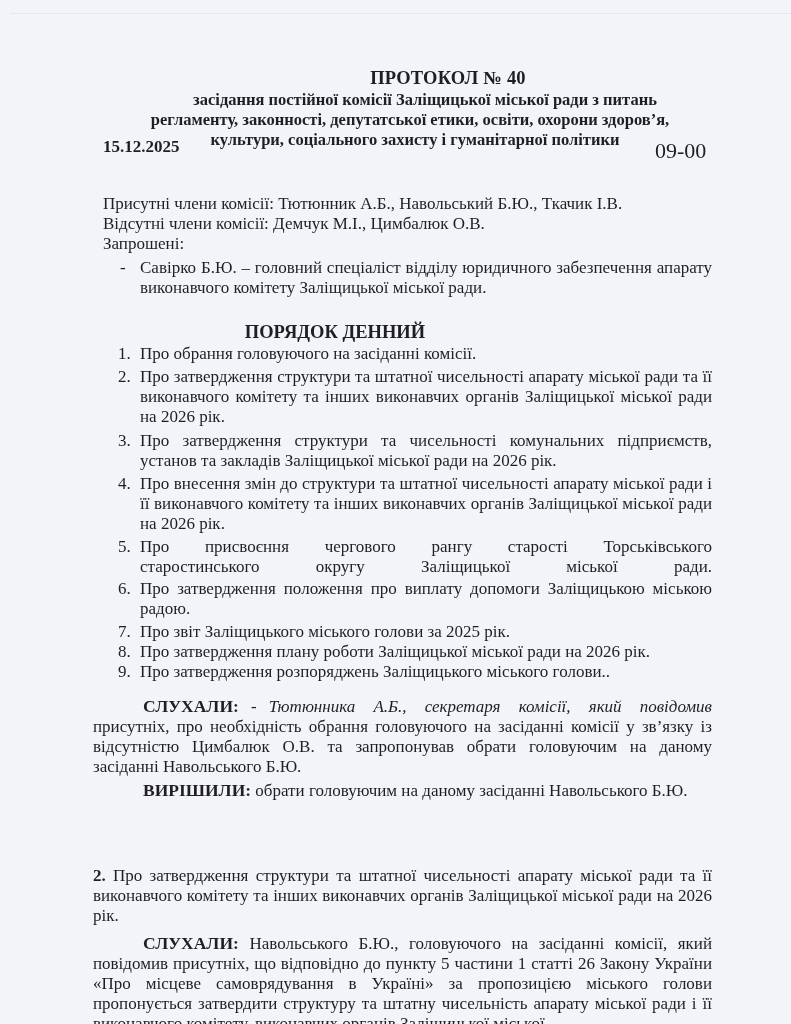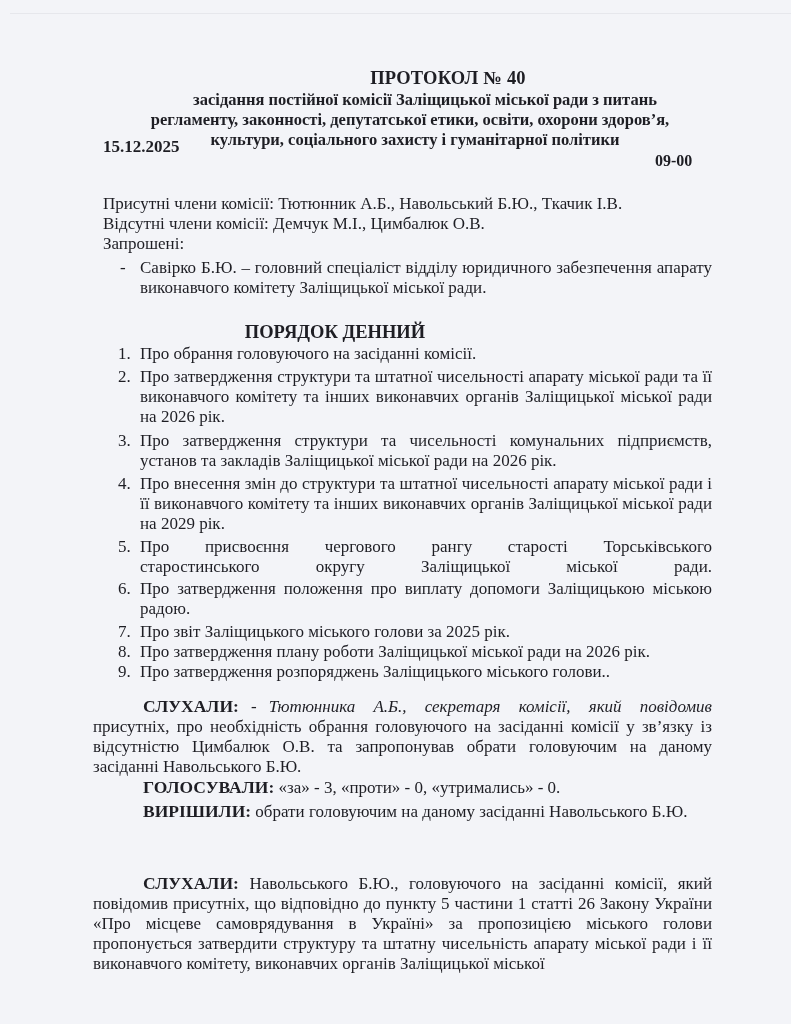--- a/index.html
+++ b/index.html
@@ -12,21 +12,21 @@
   }
   .topline { position: absolute; left: 10px; right: 0; top: 13px; height: 1px; background: #e6e7ec; }
   .page { position: absolute; left: 0; top: 0; width: 791px; }
   .h-title { position: absolute; left: 0; width: 791px; text-align: center; top: 68px;
     font-weight: bold; font-size: 18.5px; letter-spacing: 0.2px; padding-left: 105px; box-sizing: border-box; }
   .h-sub { position: absolute; left: 100px; width: 620px; text-align: center; font-weight: bold; font-size: 16.5px; line-height: 20px; }
   .h-sub.l1 { top: 90px; padding-left: 30px; box-sizing: border-box; }
   .h-sub.l2 { top: 110px; }
   .h-sub.l3 { top: 130px; padding-left: 10px; box-sizing: border-box;}
   .date { position: absolute; left: 103px; top: 137px; font-weight: bold; font-size: 17px; }
-  .time { position: absolute; left: 655px; top: 152px; font-weight: bold; font-size: 16px; }
+  .time { position: absolute; left: 655px; top: 138px; font-weight: normal; font-size: 22px; }
 
   .line { position: absolute; font-size: 17px; line-height: 20px; white-space: nowrap; }
   .just { position: absolute; font-size: 17px; line-height: 20px; text-align: justify; text-align-last: left; }
 
   .agenda-title { position: absolute; left: 0; width: 630px; text-align: center; top: 322px;
     font-weight: bold; font-size: 18.5px; padding-left: 40px; box-sizing: border-box; }
 
   .ag { position: absolute; left: 118px; width: 594px; font-size: 17px; line-height: 20px; }
   .ag .num { position: absolute; left: 0; top: 0; }
   .ag .txt { margin-left: 22px; text-align: justify; }
@@ -67,21 +67,21 @@
   <div class="ag" style="top:367px;">
     <span class="num">2.</span>
     <div class="txt">Про затвердження структури та штатної чисельності апарату міської ради та її виконавчого комітету та інших виконавчих органів Заліщицької міської ради на 2026 рік.</div>
   </div>
   <div class="ag" style="top:431px;">
     <span class="num">3.</span>
     <div class="txt">Про затвердження структури та чисельності комунальних підприємств, установ та закладів Заліщицької міської ради на 2026 рік.</div>
   </div>
   <div class="ag" style="top:474px;">
     <span class="num">4.</span>
-    <div class="txt">Про внесення змін до структури та штатної чисельності апарату міської ради і її виконавчого комітету та інших виконавчих органів Заліщицької міської ради на 2029 рік.</div>
+    <div class="txt">Про внесення змін до структури та штатної чисельності апарату міської ради і її виконавчого комітету та інших виконавчих органів Заліщицької міської ради на 2026 рік.</div>
   </div>
   <div class="ag" style="top:537px;">
     <span class="num">5.</span>
     <div class="txt wide" style="word-spacing:22px;">Про присвоєння чергового рангу старості Торськівського старостинського округу Заліщицької міської ради.</div>
   </div>
   <div class="ag" style="top:579px;">
     <span class="num">6.</span>
     <div class="txt">Про затвердження положення про виплату допомоги Заліщицькою міською радою.</div>
   </div>
   <div class="ag" style="top:622px;">
@@ -96,30 +96,30 @@
     <span class="num">9.</span>
     <div class="txt">Про затвердження розпоряджень Заліщицького міського голови..</div>
   </div>
 
   <div class="sec" style="top:696px;">
     <div class="indent">
       <span class="lbl">СЛУХАЛИ:</span>
       <span>- </span><span class="it" style="word-spacing:6px;">Тютюнника А.Б., секретаря комісії, який повідомив</span>
       <span>присутніх, про необхідність обрання головуючого на засіданні комісії у зв’язку із відсутністю Цимбалюк О.В.  та запропонував обрати головуючим на даному засіданні Навольського Б.Ю.</span>
     </div>
-    <div class="indent">
-      <span class="lbl">ГОЛОСУВАЛИ:</span>
-      <span>«за» - 3, «проти» - 0, «утримались» - 0.</span>
-    </div>
     <div class="indent" style="margin-top:3px;">
       <span class="lbl">ВИРІШИЛИ:</span>
       <span>обрати головуючим на даному засіданні Навольського Б.Ю.</span>
     </div>
   </div>
 
   <div class="sec" style="top:866px;">
+    <div>
+      <b>2.</b>
+      <span>Про затвердження структури та штатної чисельності апарату міської ради та її виконавчого комітету та інших виконавчих органів Заліщицької міської ради на 2026 рік.</span>
+    </div>
     <div class="indent" style="margin-top:7px;">
       <span class="lbl">СЛУХАЛИ:</span>
       <span>Навольського Б.Ю., головуючого на засіданні комісії, який повідомив присутніх, що відповідно до пункту 5 частини 1 статті 26 Закону України «Про місцеве самоврядування в Україні» за пропозицією міського голови пропонується затвердити структуру та штатну чисельність апарату міської ради і її виконавчого комітету, виконавчих органів Заліщицької міської</span>
     </div>
   </div>
 
 </div>
 
 </body></html>

